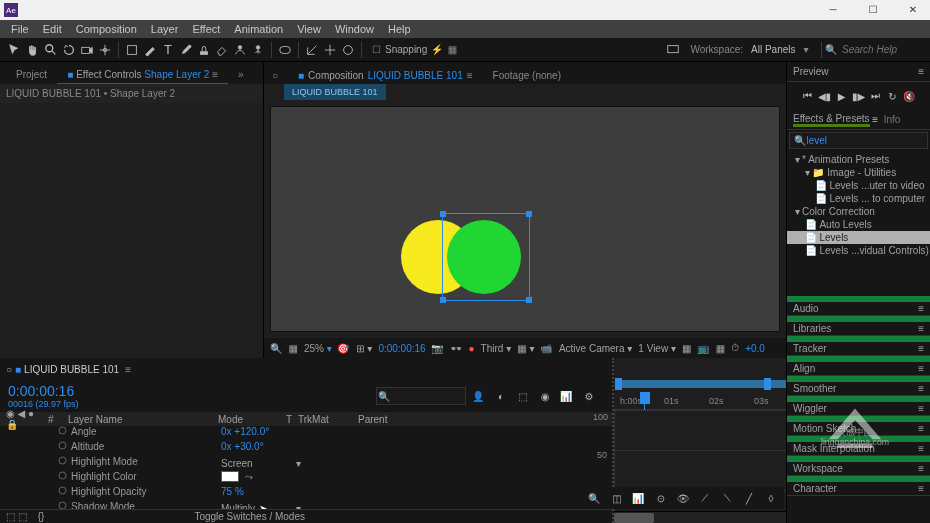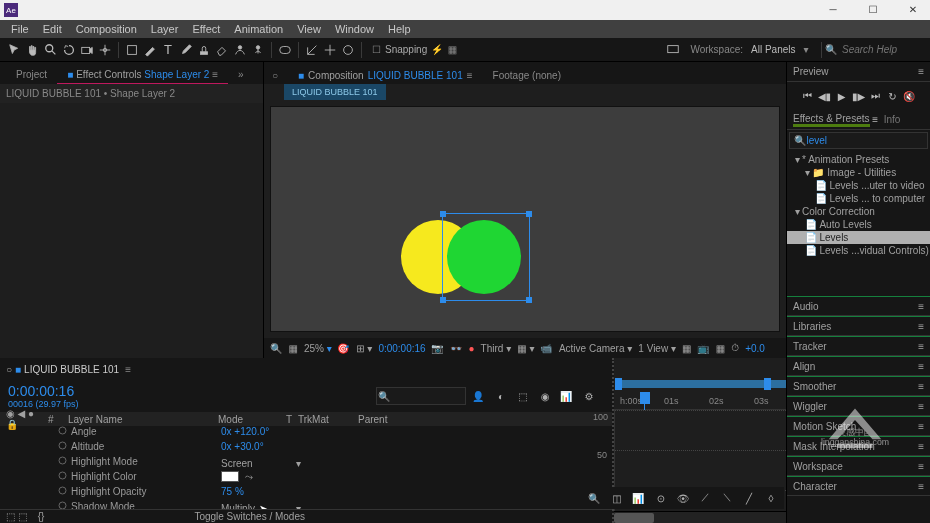--- a/index.html
+++ b/index.html
@@ -52,21 +52,21 @@
 .playback{padding:6px 4px;display:flex;justify-content:center;gap:1px}
 .pbtn{width:16px;height:16px;display:flex;align-items:center;justify-content:center;color:#bbb;cursor:pointer}
 .treesearch{display:flex;align-items:center;padding:2px 4px;background:#1a1a1a;border:1px solid #333;margin:2px}
 .treesearch input{background:none;border:none;color:#2d8ceb;flex:1;outline:none}
 .tree{padding:2px 0;font-size:10px;overflow-y:auto;flex:1}
 .tnode{padding:1px 2px 1px 8px;cursor:pointer;display:flex;align-items:center;gap:2px;white-space:nowrap}
 .tnode.sel{background:#b0b0b0;color:#222}
 .tnode.sel span{color:#222}
 .tnode.i1{padding-left:18px}
 .tnode.i2{padding-left:28px}
-.rpanel{border-top:1px solid #15803d}
+.rpanel{border-top:6px solid #15803d}
 .timeline{height:165px;background:#161616;display:flex}
 .tl-left{width:614px;border-right:2px dotted #444;display:flex;flex-direction:column}
 .tl-tabs{height:22px;display:flex;align-items:center;background:#161616;padding-left:6px}
 .tl-time{height:32px;padding:2px 8px}
 .tl-time .tc{color:#2d8ceb;font-size:14px;font-weight:500}
 .tl-time .fr{color:#2d8ceb;font-size:9px}
 .tl-cols{height:14px;display:flex;align-items:center;background:#222;font-size:9px;color:#888}
 .tl-rows{flex:1;overflow:hidden}
 .tl-row{height:15px;display:flex;font-size:10px}
 .tl-row .stop{width:9px;height:9px;margin-left:58px;margin-right:4px}

